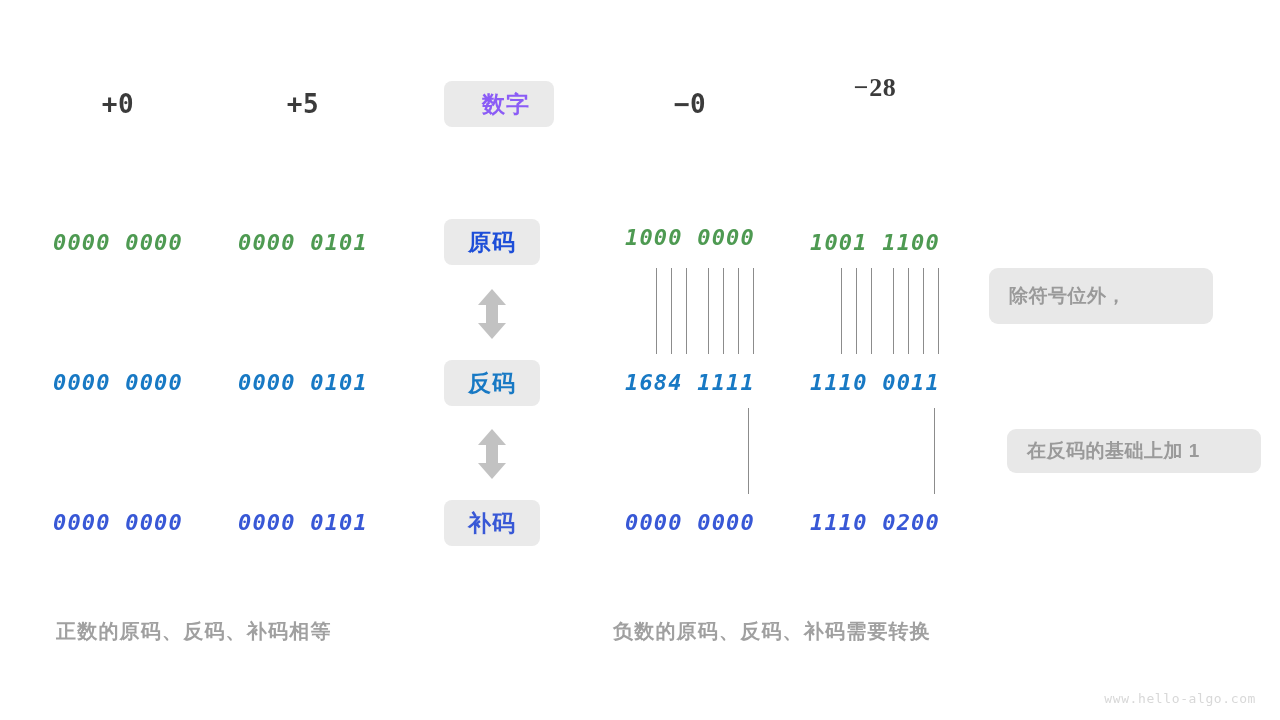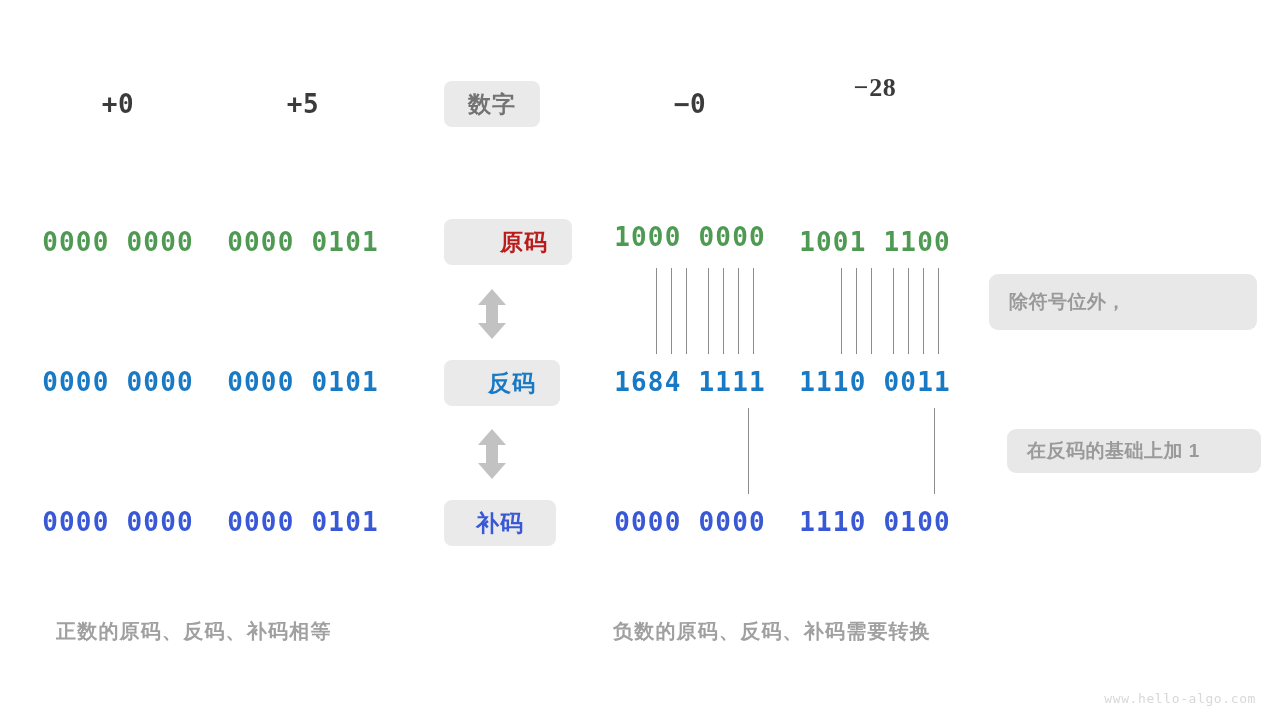--- a/index.html
+++ b/index.html
@@ -35,42 +35,43 @@
     font-family: "DejaVu Sans Mono", "Liberation Mono", monospace;
     font-size: 26px;
     font-weight: bold;
     color: #3b3b3b;
     letter-spacing: 0.5px;
   }
 
   
   .binary {
     font-family: "DejaVu Sans Mono", "Liberation Mono", monospace;
-    font-size: 26px;
+    font-size: 22px;
     font-weight: bold;
     letter-spacing: 1.2px;
+    font-style: italic;
   }
   .binary.green  { color: #4e9a52; }
   .binary.blue   { color: #1879c4; }
   .binary.indigo { color: #3858d6; }
 
   
   .badge {
     position: absolute;
     display: flex;
     align-items: center;
     justify-content: center;
     background: #eaeaea;
     border-radius: 8px;
     font-size: 23px;
     font-weight: bold;
     letter-spacing: 1px;
   }
-  .badge.gray   { color: #737373; }
-  .badge.green  { color: #b91c1c; padding-left: 32px; }
+  .badge.gray   { color: #8b5cf6; padding-left: 14px; }
+  .badge.green  { color: #1d4ed8; }
   .badge.blue   { color: #1879c4; }
   .badge.indigo { color: #3858d6; }
 
   
   .note {
     position: absolute;
     background: #e8e8e8;
     border-radius: 9px;
     color: #9a9a9a;
     font-size: 19px;
@@ -158,49 +159,49 @@
   <div class="tick" style="left:908px; top:268px; height:86px;"></div>
   <div class="tick" style="left:923px; top:268px; height:86px;"></div>
   <div class="tick" style="left:938px; top:268px; height:86px;"></div>
 
   <div class="dbl-arrow" style="left:475px; top:288px;">
     <svg width="34" height="52" viewBox="0 0 34 52" xmlns="http://www.w3.org/2000/svg">
       <path d="M17 1 L31 17 L23 17 L23 35 L31 35 L17 51 L3 35 L11 35 L11 17 L3 17 Z" fill="#c2c2c2"></path>
     </svg>
   </div>
 
-  <div class="note" style="left:989px; top:274px; width:268px;">
+  <div class="note" style="left:989px; top:268px; width:224px;">
     <span class="line">除符号位外，</span>
   </div>
 
   <div class="cell binary blue" style="left:28px; top:362px; width:180px; height:40px;">0000 0000</div>
   <div class="cell binary blue" style="left:213px; top:362px; width:180px; height:40px;">0000 0101</div>
 
-  <div class="badge blue" style="left:444px; top:360px; width:96px; height:46px;padding-left:20px;">反码</div>
+  <div class="badge blue" style="left:444px; top:360px; width:96px; height:46px;">反码</div>
 
   <div class="cell binary blue" style="left:600px; top:362px; width:180px; height:40px;">1684 1111</div>
   <div class="cell binary blue" style="left:785px; top:362px; width:180px; height:40px;">1110 0011</div>
 
   <div class="tick" style="left:748px; top:408px; height:86px;"></div>
   <div class="tick" style="left:934px; top:408px; height:86px;"></div>
 
   <div class="dbl-arrow" style="left:475px; top:428px;">
     <svg width="34" height="52" viewBox="0 0 34 52" xmlns="http://www.w3.org/2000/svg">
       <path d="M17 1 L31 17 L23 17 L23 35 L31 35 L17 51 L3 35 L11 35 L11 17 L3 17 Z" fill="#c2c2c2"></path>
     </svg>
   </div>
 
   <div class="note single" style="left:989px; top:429px; width:254px; height:44px;">在反码的基础上加 1</div>
 
   <div class="cell binary indigo" style="left:28px; top:502px; width:180px; height:40px;">0000 0000</div>
   <div class="cell binary indigo" style="left:213px; top:502px; width:180px; height:40px;">0000 0101</div>
 
-  <div class="badge indigo" style="left:444px; top:500px; width:112px; height:46px;">补码</div>
+  <div class="badge indigo" style="left:444px; top:500px; width:96px; height:46px;">补码</div>
 
   <div class="cell binary indigo" style="left:600px; top:502px; width:180px; height:40px;">0000 0000</div>
-  <div class="cell binary indigo" style="left:785px; top:502px; width:180px; height:40px;">1110 0100</div>
+  <div class="cell binary indigo" style="left:785px; top:502px; width:180px; height:40px;">1110 0200</div>
 
   <div class="caption" style="left:56px; top:618px;">正数的原码、反码、补码相等</div>
   <div class="caption" style="left:613px; top:618px;">负数的原码、反码、补码需要转换</div>
 
   <div class="watermark">www.hello-algo.com</div>
 
 </div>
 
 </body></html>

